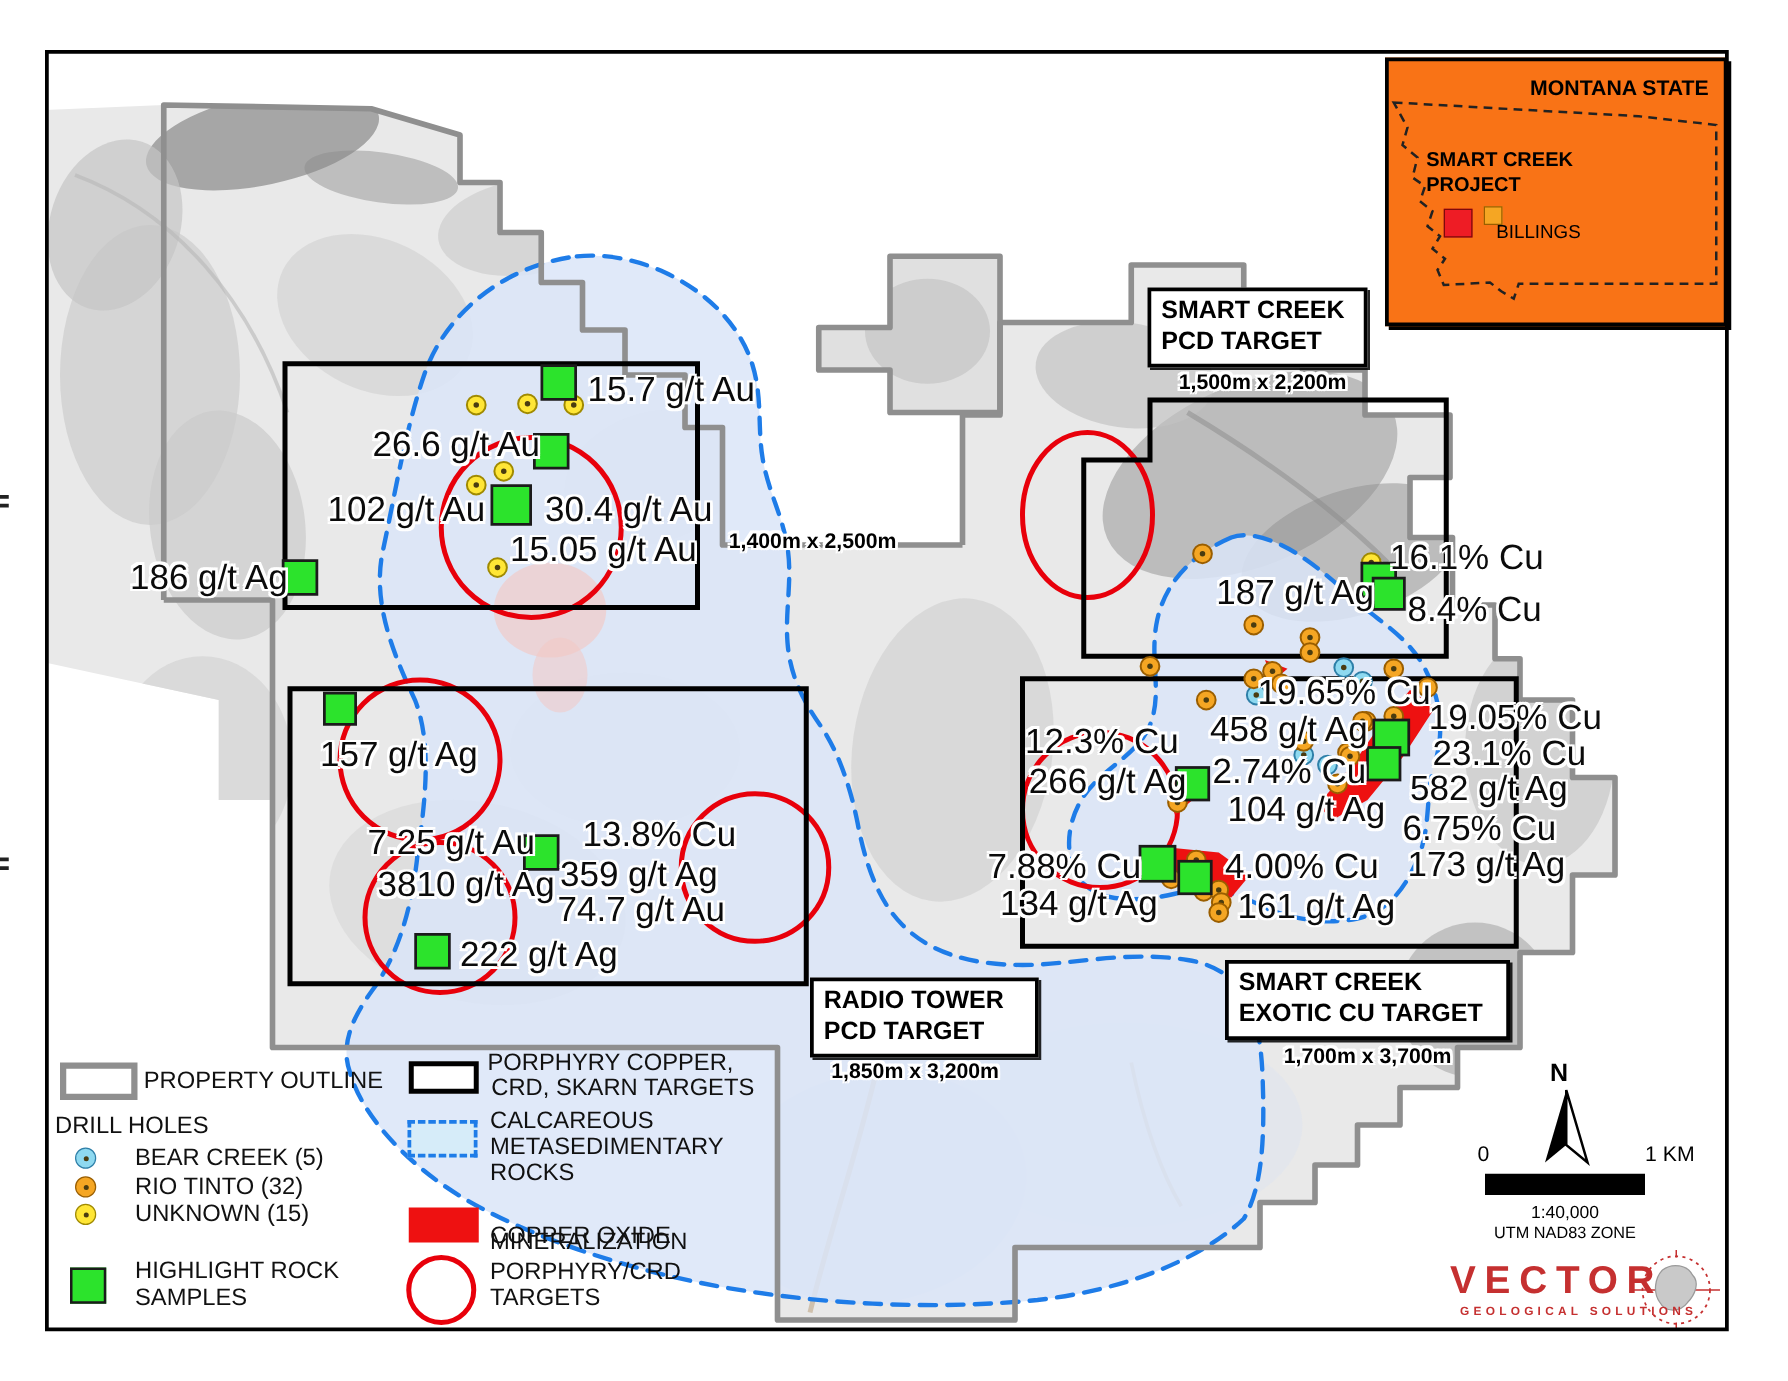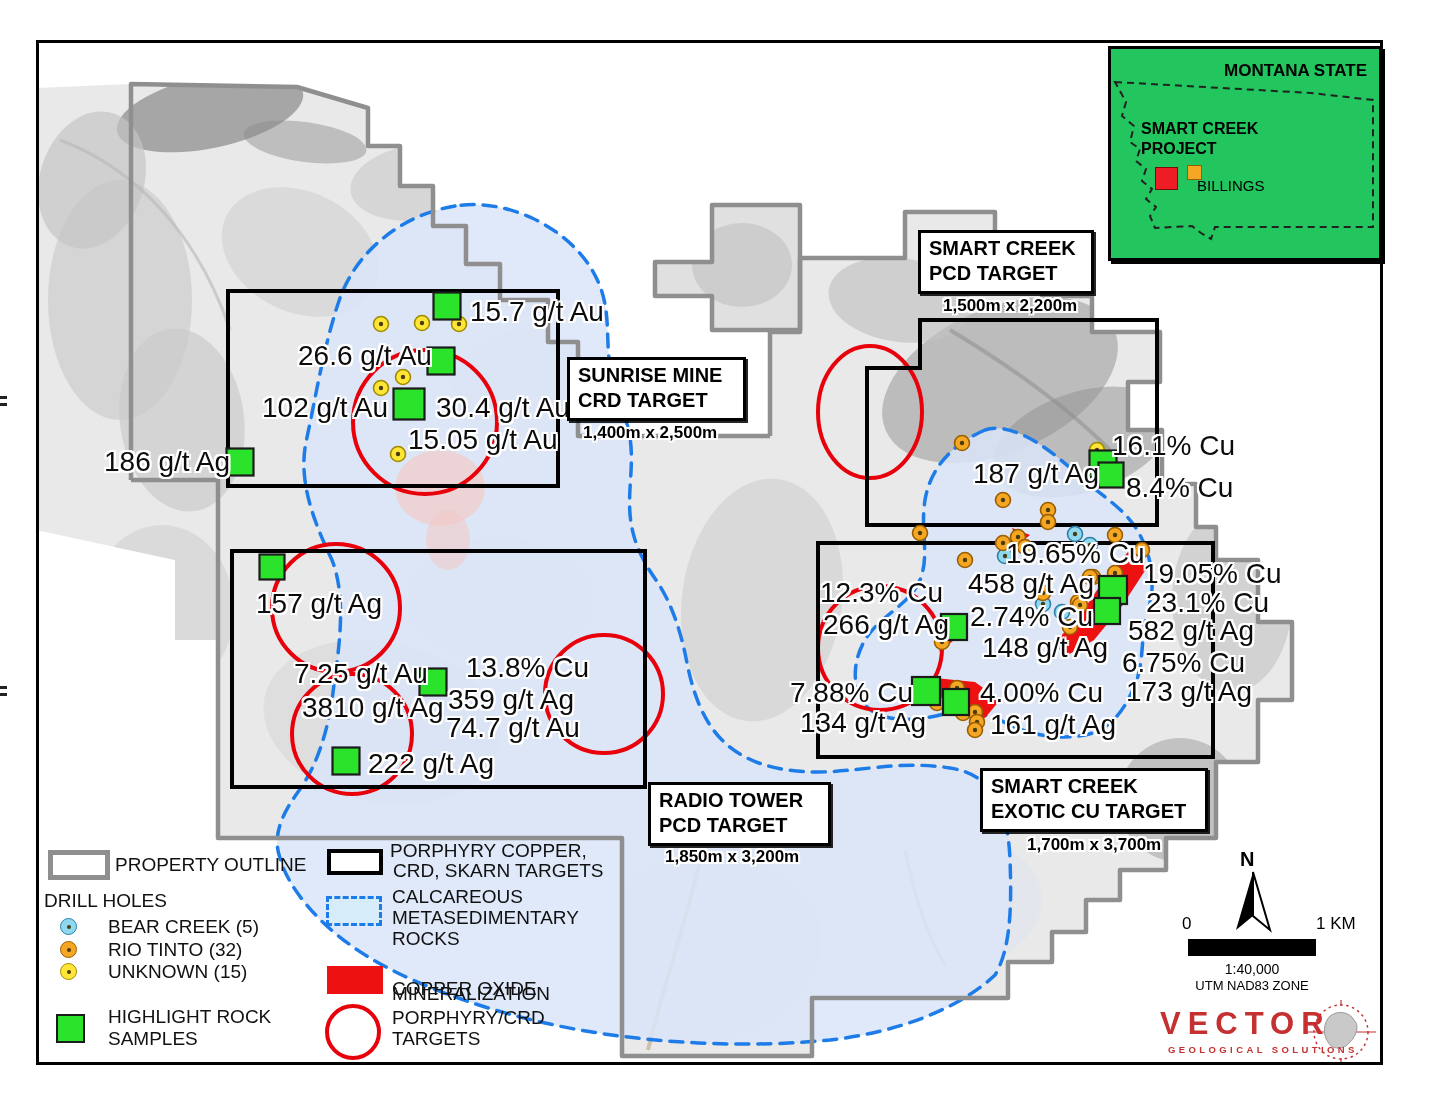--- a/index.html
+++ b/index.html
@@ -19,21 +19,21 @@
     text-shadow:-2px -2px 0 #fff,2px -2px 0 #fff,-2px 2px 0 #fff,2px 2px 0 #fff,
                  0 -2px 0 #fff,0 2px 0 #fff,-2px 0 0 #fff,2px 0 0 #fff;}
   
   .lg-text{position:absolute;font-size:19px;color:#111;white-space:nowrap;z-index:6;}
   .lg-swatch{position:absolute;z-index:6;}
   .dot{position:absolute;width:15px;height:15px;border-radius:50%;z-index:6;
        border:1.5px solid rgba(70,60,20,.85);}
   .dot i{position:absolute;left:50%;top:50%;width:4px;height:4px;margin:-2px 0 0 -2px;
          border-radius:50%;background:#4a3c10;}
   
-  #inset{position:absolute;left:1108px;top:46px;width:268px;height:209px;background:#22c55e;
+  #inset{position:absolute;left:1108px;top:46px;width:268px;height:209px;background:#f97316;
          border:3px solid #000;box-shadow:3px 3px 0 #000;z-index:8;}
   #inset .in-title{position:absolute;right:12px;top:12px;font-size:17px;font-weight:bold;color:#000;}
   #inset .in-proj{position:absolute;left:30px;top:70px;font-size:16px;font-weight:bold;color:#000;line-height:1.25;}
   #inset .in-city{position:absolute;left:86px;top:128px;font-size:15px;color:#000;}
   #inset .sq{position:absolute;}
   
   .sc-text{position:absolute;color:#000;z-index:6;white-space:nowrap;}
   #logo-name{position:absolute;left:1160px;top:1006px;font-size:31px;font-weight:bold;
              letter-spacing:7px;z-index:6;}
   #logo-tag{position:absolute;left:1168px;top:1044px;font-size:9.5px;font-weight:bold;
@@ -333,24 +333,20 @@
     <g>
       <circle cx="1341" cy="1032" r="27" fill="none" stroke="#c53030" stroke-width="1.4" stroke-dasharray="2.5 3.5"></circle>
       <line x1="1306" y1="1032" x2="1376" y2="1032" stroke="#c53030" stroke-width="1.2"></line>
       <line x1="1341" y1="1000" x2="1341" y2="1006" stroke="#c53030" stroke-width="1.2"></line>
       <line x1="1341" y1="1058" x2="1341" y2="1064" stroke="#c53030" stroke-width="1.2"></line>
       <path d="M1330,1016 C1338,1010 1350,1012 1354,1020 C1360,1026 1356,1036 1350,1042
                C1344,1050 1332,1050 1328,1042 C1322,1034 1324,1022 1330,1016 Z" fill="#c9c9c9" stroke="#9a9a9a" stroke-width="1"></path>
     </g>
   </svg>
 
-  <div class="target-box" style="left:567px;top:357px;width:157px;">
-    <div class="t-line">SUNRISE MINE</div>
-    <div class="t-line">CRD TARGET</div>
-  </div>
   <div class="target-dims" style="left:583px;top:423px;">1,400m x 2,500m</div>
 
   <div class="target-box" style="left:918px;top:230px;width:154px;">
     <div class="t-line">SMART CREEK</div>
     <div class="t-line">PCD TARGET</div>
   </div>
   <div class="target-dims" style="left:943px;top:296px;">1,500m x 2,200m</div>
 
   <div class="target-box" style="left:648px;top:782px;width:161px;">
     <div class="t-line">RADIO TOWER</div>
@@ -453,21 +449,21 @@
     <div class="map-label" style="left: 426px; top: 652px; margin-left: 40px;">13.8% Cu</div>
     <div class="map-label" style="left: 448px; top: 684px;">359 g/t Ag</div>
     <div class="map-label" style="left: 446px; top: 712px;">74.7 g/t Au</div>
     <div class="map-label" style="left: 368px; top: 748px;">222 g/t Ag</div>
     <div class="map-label" style="left: 1112px; top: 430px;">16.1% Cu</div>
     <div class="map-label" style="left: 973px; top: 458px;">187 g/t Ag</div>
     <div class="map-label" style="left: 1126px; top: 472px;">8.4% Cu</div>
     <div class="map-label" style="left: 1006px; top: 538px;">19.65% Cu</div>
     <div class="map-label" style="left: 968px; top: 568px;">458 g/t Ag</div>
     <div class="map-label" style="left: 970px; top: 601px;">2.74% Cu</div>
-    <div class="map-label" style="left: 982px; top: 632px;">148 g/t Ag</div>
+    <div class="map-label" style="left: 982px; top: 632px;">104 g/t Ag</div>
     <div class="map-label" style="left: 1143px; top: 558px;">19.05% Cu</div>
     <div class="map-label" style="left: 1146px; top: 587px;">23.1% Cu</div>
     <div class="map-label" style="left: 1128px; top: 615px;">582 g/t Ag</div>
     <div class="map-label" style="left: 1122px; top: 647px;">6.75% Cu</div>
     <div class="map-label" style="left: 1126px; top: 676px;">173 g/t Ag</div>
     <div class="map-label" style="left: 820px; top: 577px;">12.3% Cu</div>
     <div class="map-label" style="left: 823px; top: 609px;">266 g/t Ag</div>
     <div class="map-label" style="left: 790px; top: 677px;">7.88% Cu</div>
     <div class="map-label" style="left: 800px; top: 707px;">134 g/t Ag</div>
     <div class="map-label" style="left: 980px; top: 677px;">4.00% Cu</div>

